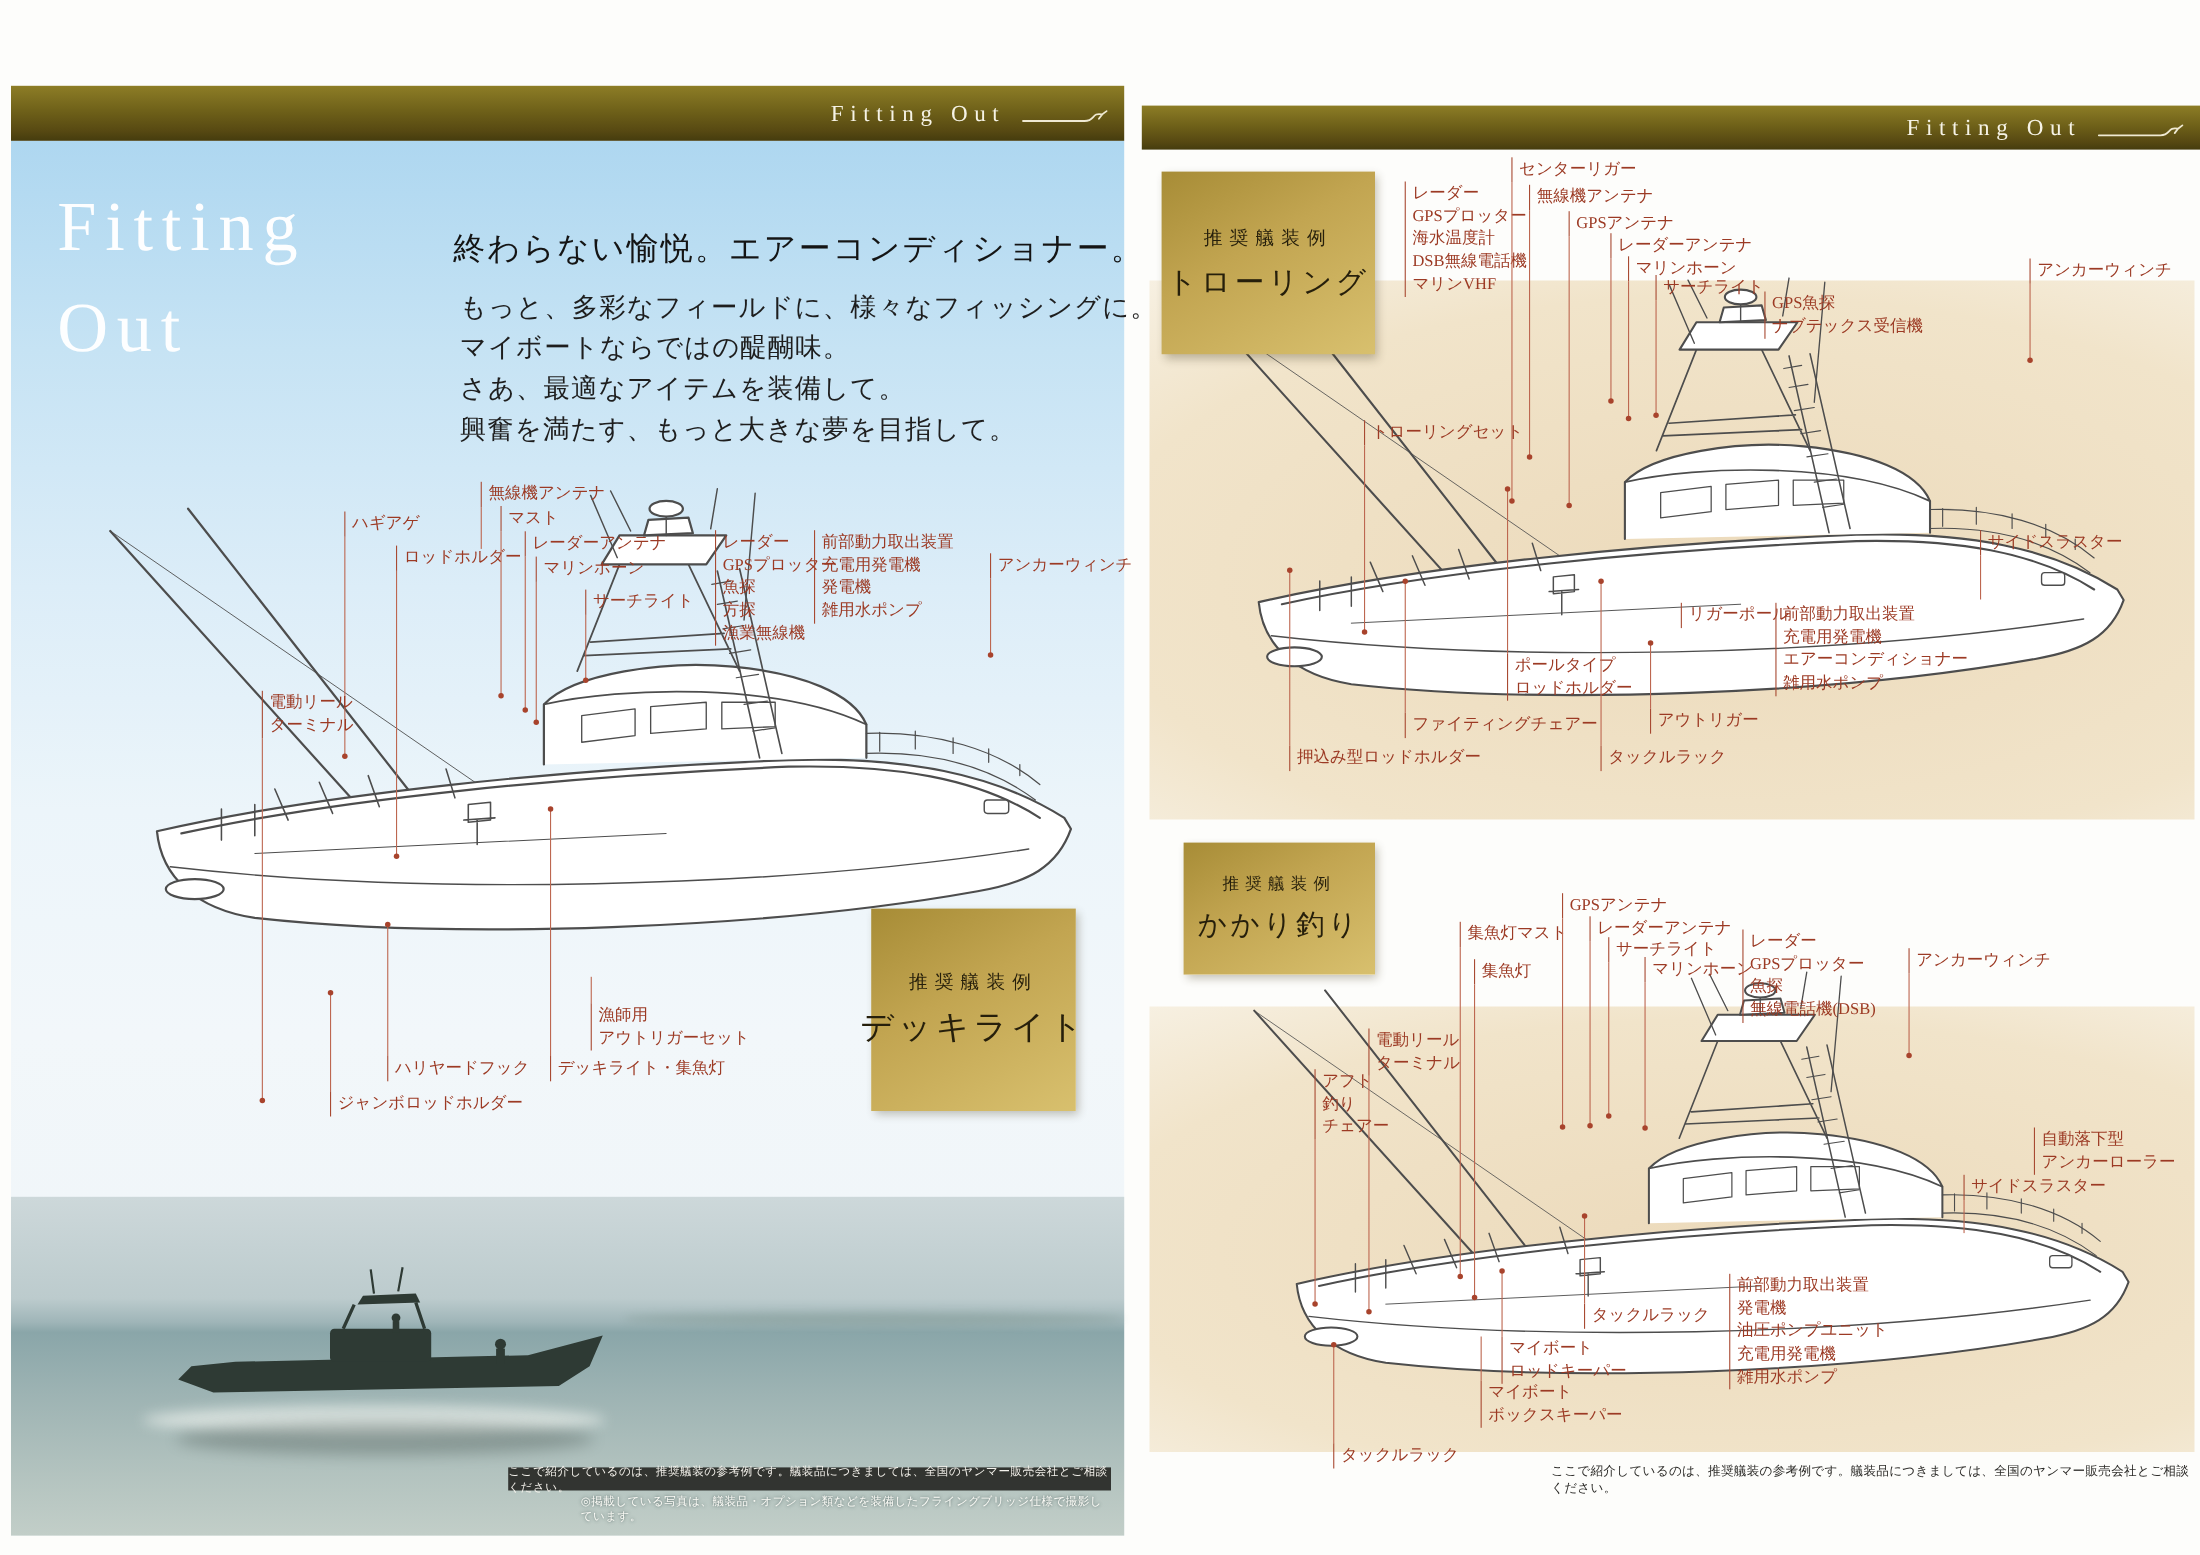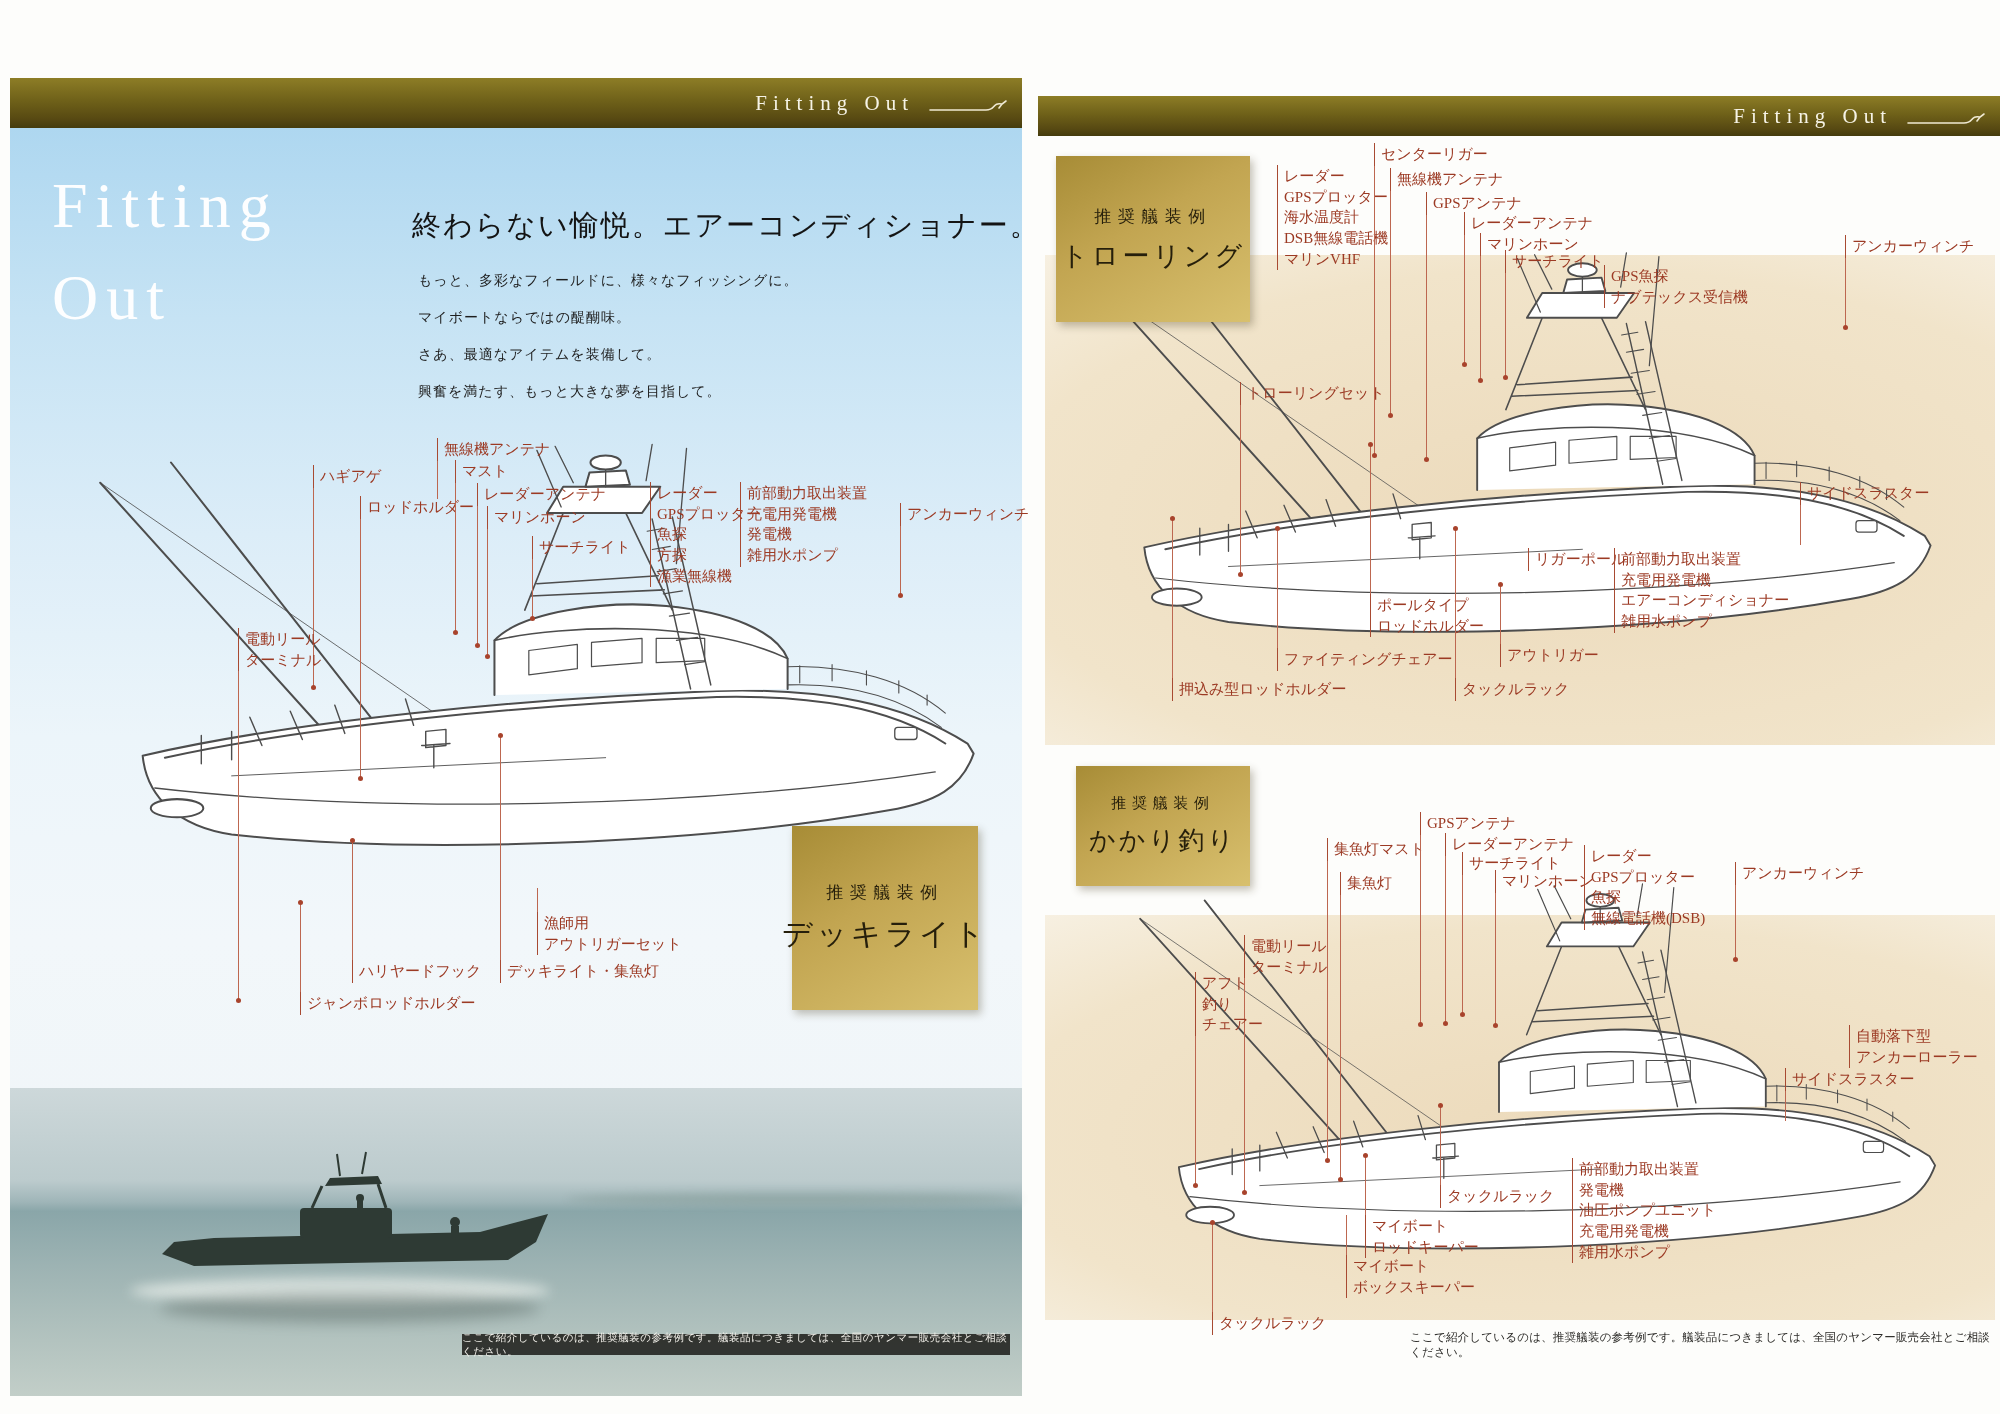--- a/index.html
+++ b/index.html
@@ -11,21 +11,21 @@
   .goldbar .bartitle{color:#f6f3e6;font-size:21px;letter-spacing:6px;font-weight:400;}
   .goldbar .flourish{margin:6px 10px 0 14px;}
   #bar-left{left:10px;top:78px;width:1012px;height:50px;}
   #bar-right{left:1038px;top:96px;width:962px;height:40px;}
   
   #page-left{position:absolute;left:10px;top:128px;width:1012px;height:1268px;
     background:linear-gradient(180deg,#aed7f0 0%,#c6e3f4 15%,#dcedf8 32%,#ecf5fa 48%,#f2f7fa 64%,#eef4f7 100%);}
   .bigtitle{position:absolute;left:52px;top:160px;color:rgba(255,255,255,.97);
             font-size:64px;line-height:92px;letter-spacing:8px;font-weight:400;}
   .headline{position:absolute;left:412px;top:206px;font-size:29px;color:#141414;letter-spacing:2px;white-space:nowrap;}
-  .intro-body{position:absolute;left:418px;top:262px;font-size:14px;line-height:37px;color:#1e1e1e;letter-spacing:1px;}
+  .intro-body{position:absolute;left:418px;top:262px;font-size:24px;line-height:37px;color:#1e1e1e;letter-spacing:1px;}
   
   .badge{position:absolute;background:linear-gradient(150deg,#a78c36 0%,#c2a551 42%,#d8c06e 100%);
          box-shadow:3px 4px 8px rgba(60,50,20,.30);display:flex;flex-direction:column;
          align-items:center;justify-content:center;color:#261f0b;}
   .badge .b-label{font-size:17px;letter-spacing:.38em;margin-bottom:10px;}
   .badge .b-title{font-size:30px;letter-spacing:.12em;font-weight:500;white-space:nowrap;}
   #badge-kenken{left:792px;top:826px;width:186px;height:184px;}
   #badge-trolling{left:1056px;top:156px;width:194px;height:166px;}
   #badge-kakari{left:1076px;top:766px;width:174px;height:120px;}
   
@@ -140,20 +140,21 @@
           <rect x="207" y="53" width="6" height="10"></rect>
       </g>
       <g stroke="#2e3a34" stroke-width="3" fill="none">
         <path d="M162,60 L172,38 M236,60 L228,36"></path>
         <path d="M190,28 L187,6 M212,26 L216,4" stroke-width="2"></path>
       </g>
     </svg>
   </div>
 
   <div class="caption-band">ここで紹介しているのは、推奨艤装の参考例です。艤装品につきましては、全国のヤンマー販売会社とご相談ください。</div>
+  <div class="caption-sub">◎掲載している写真は、艤装品・オプション類などを装備したフライングブリッジ仕様で撮影しています。</div>
 
   <div class="goldbar" id="bar-right">
     <span class="bartitle">Fitting Out</span>
     <svg class="flourish" width="84" height="16" viewBox="0 0 84 16">
       <path d="M2,12 H58 C68,12 64,4 74,6 M78,3 L74,6 L71,10" stroke="#efe9d2" stroke-width="1.6" fill="none" stroke-linecap="round"></path>
     </svg>
   </div>
 
   <div class="wash" id="wash-top"></div>
   <div class="wash" id="wash-bottom"></div>

